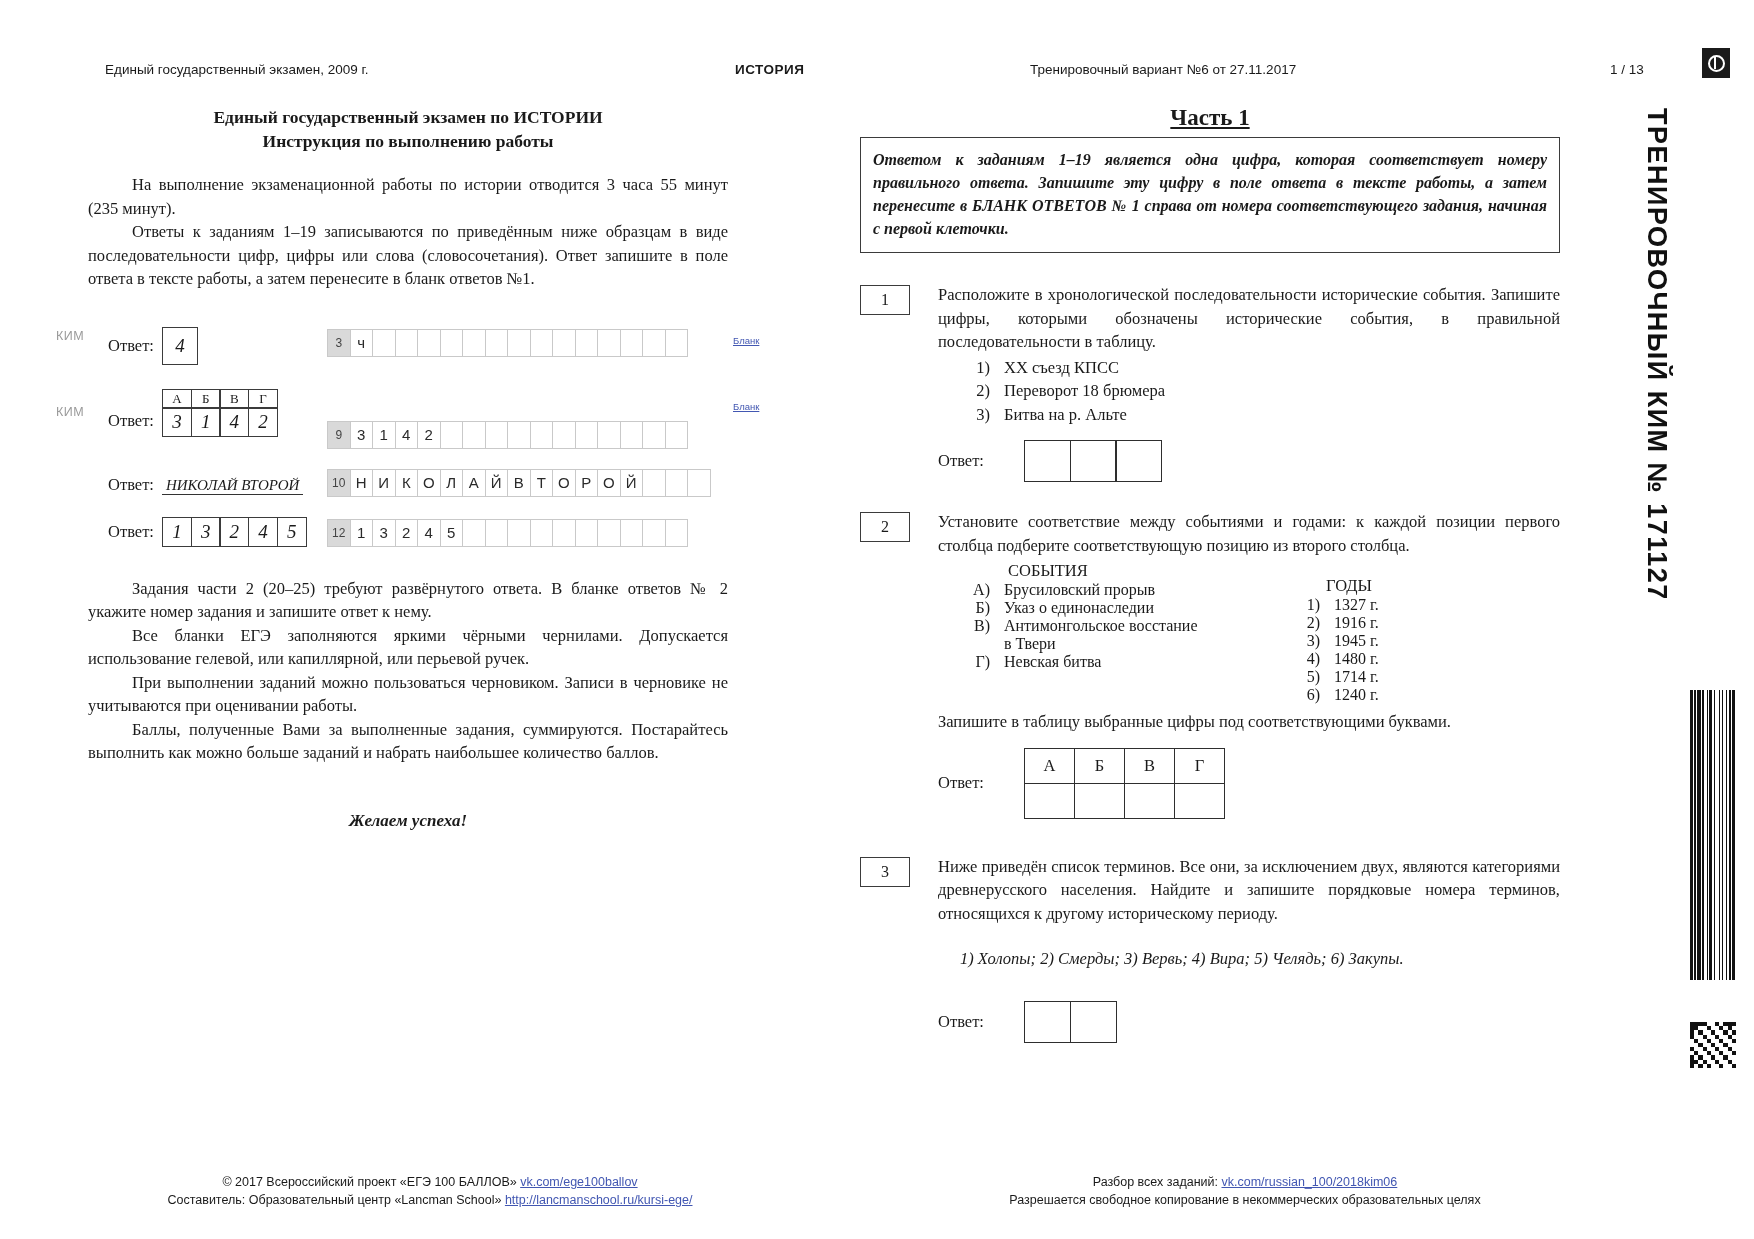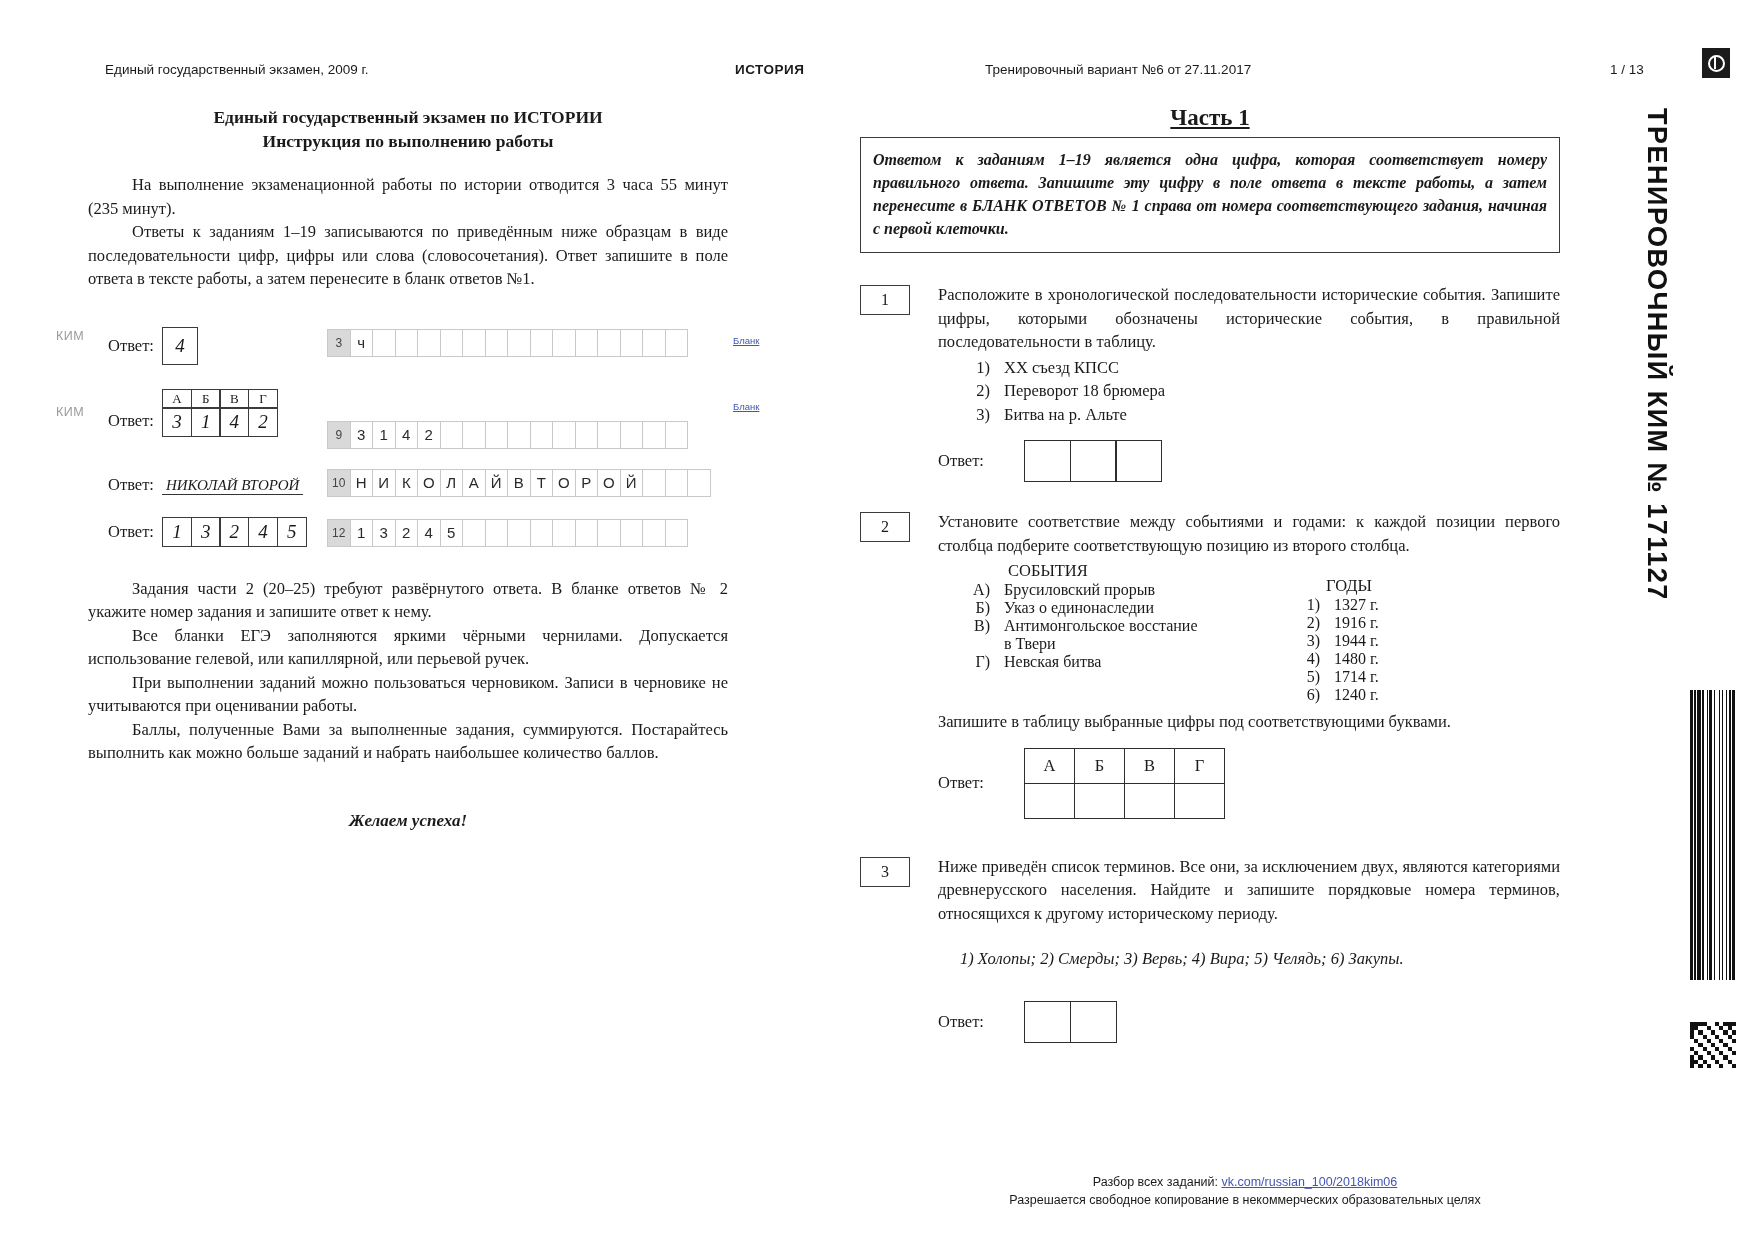--- a/index.html
+++ b/index.html
@@ -10,21 +10,21 @@
     color:#1a1a1a;
     position:relative;
     overflow:hidden;
   }
   .page { position:absolute; inset:0; }
 
   
   .hdr { position:absolute; top:62px; font-size:13.5px; font-family:"Liberation Sans", sans-serif; color:#1a1a1a; white-space:nowrap;}
   .hdr-left  { left:105px; }
   .hdr-center { left:735px; letter-spacing:.5px;}
-  .hdr-right { left:985px; }
+  .hdr-right { left:1030px; }
   .hdr-page  { left:1610px; }
 
   
   .vtitle {
     position:absolute;
     left:1672px; top:108px;
     width:520px;
     transform:rotate(90deg);
     transform-origin:left top;
     font-family:"Liberation Sans", sans-serif;
@@ -436,21 +436,21 @@
           <div class="opt">
               <span class="n">1)</span>
               <span>1327 г.</span>
             </div>
           <div class="opt">
               <span class="n">2)</span>
               <span>1916 г.</span>
             </div>
           <div class="opt">
               <span class="n">3)</span>
-              <span>1944 г.</span>
+              <span>1945 г.</span>
             </div>
           <div class="opt">
               <span class="n">4)</span>
               <span>1480 г.</span>
             </div>
           <div class="opt">
               <span class="n">5)</span>
               <span>1714 г.</span>
             </div>
           <div class="opt">
@@ -490,20 +490,28 @@
       <div class="ansrow" style="margin-top:30px;">
         <span class="lab">Ответ:</span>
         <div style="display:flex;">
           <div class="bigcell"></div>
           <div class="bigcell"></div>
         </div>
       </div>
     </div>
   </div>
 
+  <div class="footer f-left">
+    <div>
+      <span>© 2017 Всероссийский проект «ЕГЭ 100 БАЛЛОВ» </span><a href="#">vk.com/ege100ballov</a>
+    </div>
+    <div>
+      <span>Составитель: Образовательный центр «Lancman School» </span><a href="#">http://lancmanschool.ru/kursi-ege/</a>
+    </div>
+  </div>
   <div class="footer f-right">
     <div>
       <span>Разбор всех заданий: </span><a href="#">vk.com/russian_100/2018kim06</a>
     </div>
     <div>Разрешается свободное копирование в некоммерческих образовательных целях</div>
   </div>
 
 </div>
 
 </body></html>

